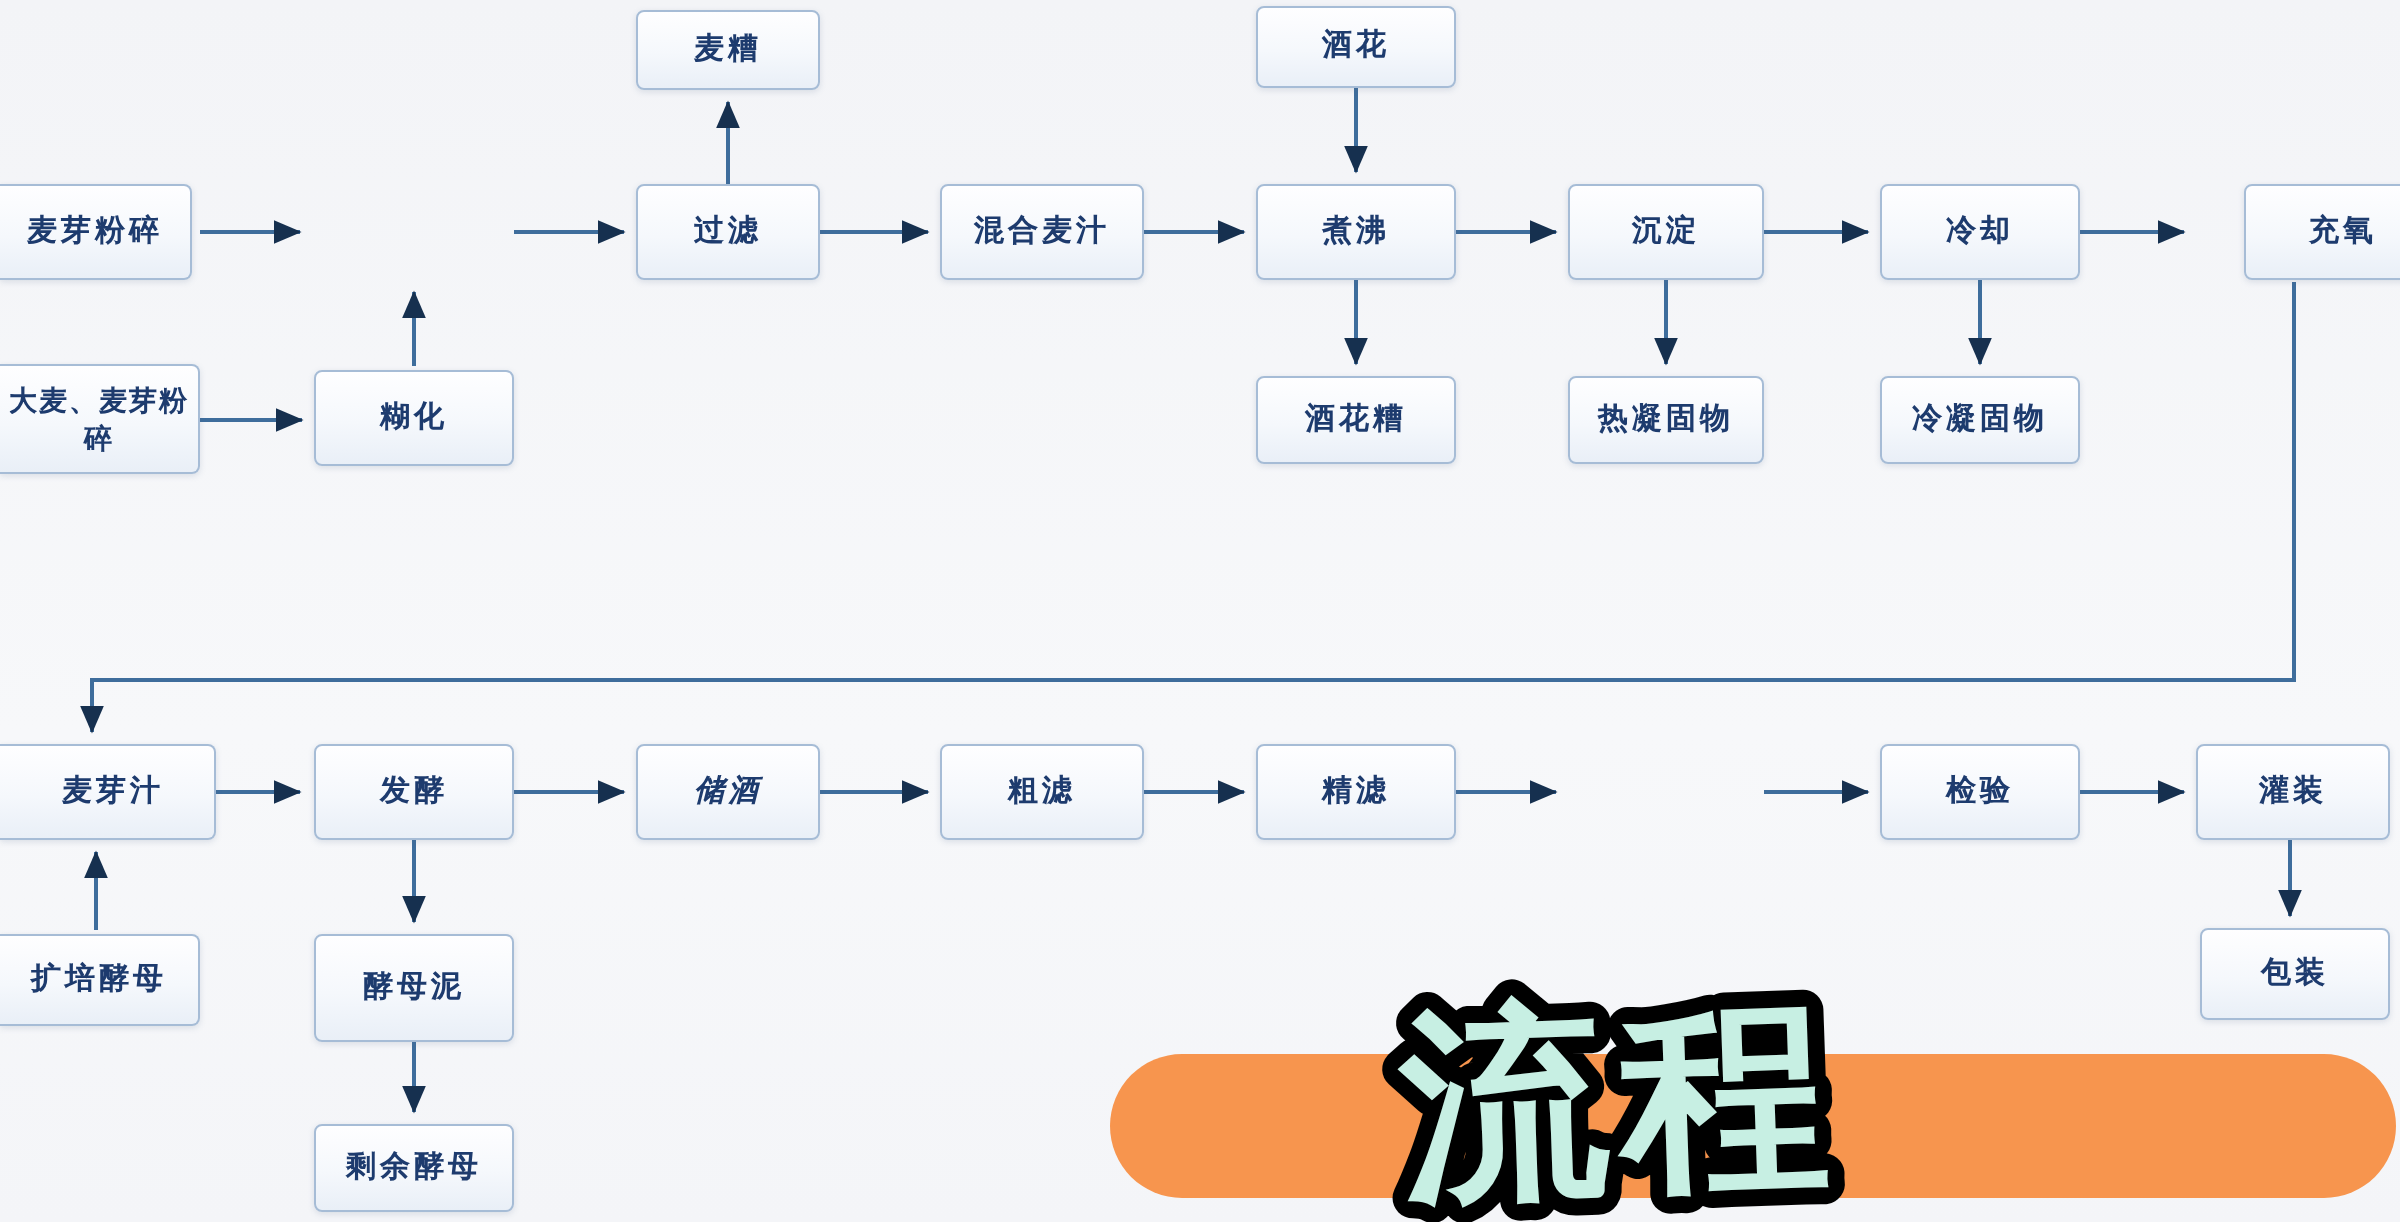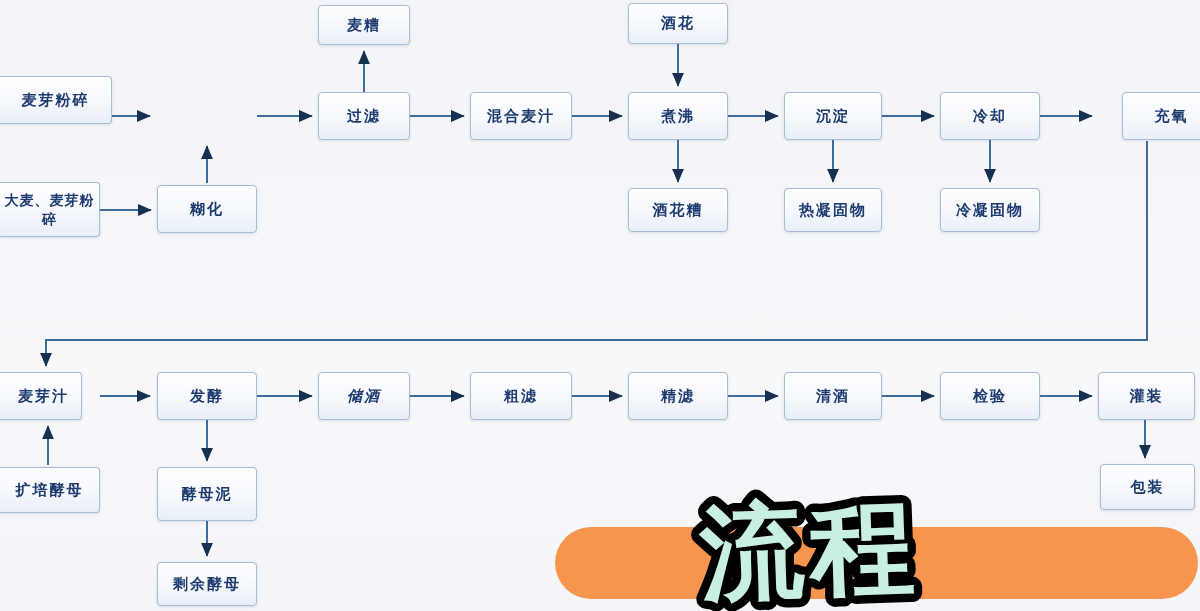--- a/index.html
+++ b/index.html
@@ -98,43 +98,42 @@
       <line x1="882" y1="396" x2="934" y2="396" marker-end="url(#ah)"></line>
       <line x1="1040" y1="396" x2="1092" y2="396" marker-end="url(#ah)"></line>
 
       <line x1="48" y1="465" x2="48" y2="426" marker-end="url(#ah)"></line>
       <line x1="207" y1="420" x2="207" y2="461" marker-end="url(#ah)"></line>
       <line x1="207" y1="513" x2="207" y2="556" marker-end="url(#ah)"></line>
       <line x1="1145" y1="420" x2="1145" y2="458" marker-end="url(#ah)"></line>
     </g>
   </svg>
 
-  <div class="node" style="left:0px;top:76px;width:112px;height:48px;border-left:none;border-radius:0 4px 4px 0;">麦芽粉碎</div>
+  <div class="node" style="left:0px;top:92px;width:96px;height:48px;border-left:none;border-radius:0 4px 4px 0;">麦芽粉碎</div>
   <div class="node" style="left:318px;top:92px;width:92px;height:48px;">过滤</div>
   <div class="node" style="left:470px;top:92px;width:102px;height:48px;">混合麦汁</div>
   <div class="node" style="left:628px;top:92px;width:100px;height:48px;">煮沸</div>
   <div class="node" style="left:784px;top:92px;width:98px;height:48px;">沉淀</div>
   <div class="node" style="left:940px;top:92px;width:100px;height:48px;">冷却</div>
   <div class="node" style="left:1098px;top:92px;width:99px;height:48px;margin-left:24px;">充氧</div>
 
   <div class="node" style="left:318px;top:5px;width:92px;height:40px;">麦糟</div>
   <div class="node" style="left:628px;top:3px;width:100px;height:41px;">酒花</div>
 
   <div class="node" style="left:0px;top:182px;width:100px;height:55px;border-left:none;border-radius:0 4px 4px 0;font-size:14px;letter-spacing:1px;">大麦、麦芽粉碎</div>
   <div class="node" style="left:157px;top:185px;width:100px;height:48px;">糊化</div>
   <div class="node" style="left:628px;top:188px;width:100px;height:44px;">酒花糟</div>
   <div class="node" style="left:784px;top:188px;width:98px;height:44px;">热凝固物</div>
   <div class="node" style="left:940px;top:188px;width:100px;height:44px;">冷凝固物</div>
 
-  <div class="node" style="left:0px;top:372px;width:82px;height:48px;border-left:none;border-radius:0 4px 4px 0;padding-left:10px;">麦芽汁</div>
+  <div class="node" style="left:0px;top:372px;width:108px;height:48px;border-left:none;border-radius:0 4px 4px 0;padding-left:10px;">麦芽汁</div>
   <div class="node" style="left:157px;top:372px;width:100px;height:48px;">发酵</div>
   <div class="node" style="left:318px;top:372px;width:92px;height:48px;font-style:italic;">储酒</div>
   <div class="node" style="left:470px;top:372px;width:102px;height:48px;">粗滤</div>
   <div class="node" style="left:628px;top:372px;width:100px;height:48px;">精滤</div>
-  <div class="node" style="left:784px;top:372px;width:98px;height:48px;">清酒</div>
   <div class="node" style="left:940px;top:372px;width:100px;height:48px;">检验</div>
   <div class="node" style="left:1098px;top:372px;width:97px;height:48px;">灌装</div>
 
   <div class="node" style="left:0px;top:467px;width:100px;height:46px;border-left:none;border-radius:0 4px 4px 0;">扩培酵母</div>
   <div class="node" style="left:157px;top:467px;width:100px;height:54px;">酵母泥</div>
   <div class="node" style="left:1100px;top:464px;width:95px;height:46px;">包装</div>
   <div class="node" style="left:157px;top:562px;width:100px;height:44px;">剩余酵母</div>
 
   <div id="banner"></div>
   <svg id="banner-title-svg" viewBox="0 0 360 133" xmlns="http://www.w3.org/2000/svg">

